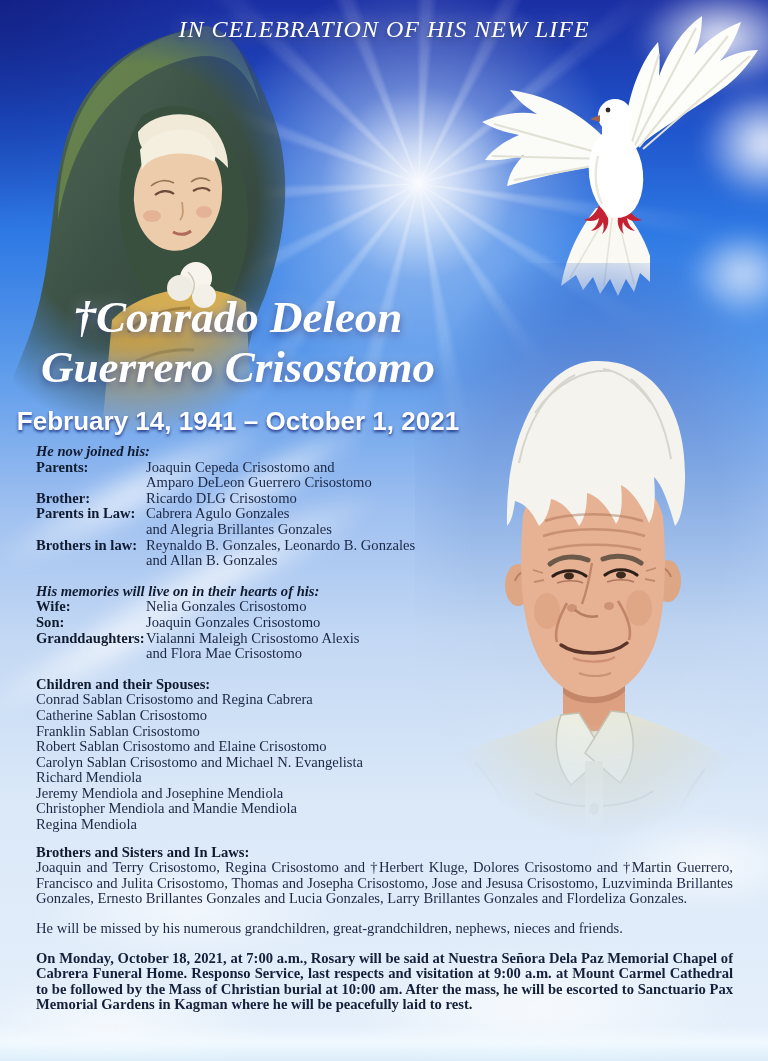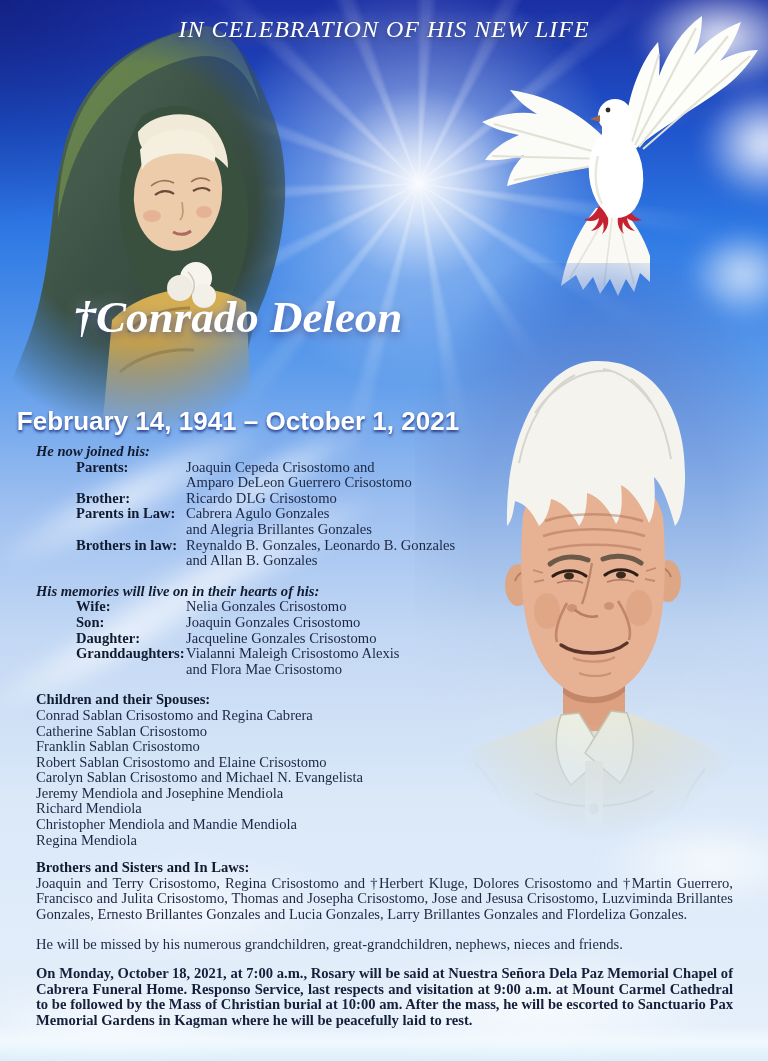--- a/index.html
+++ b/index.html
@@ -41,21 +41,21 @@
   .dates{position:absolute;top:406px;left:2px;width:472px;text-align:center;color:#fff;
     font-family:"Liberation Sans",sans-serif;font-weight:bold;font-size:26px;
     text-shadow:0 2px 3px rgba(25,45,130,.9);}
 
   .content{position:absolute;left:36px;top:444px;width:697px;
     font-size:14.6px;line-height:15.6px;color:#1c2744;}
   .h-it{font-weight:bold;font-style:italic;color:#101b30;}
   .h-b{font-weight:bold;color:#101b30;}
   .kv{width:430px;margin-bottom:15px;}
   .kv-row{display:flex;}
-  .kv-label{width:110px;flex:0 0 110px;font-weight:bold;color:#101b30;margin-left:40px;}
+  .kv-label{width:110px;flex:0 0 110px;font-weight:bold;color:#101b30;}
   .kv-value{white-space:pre-line;}
   .children{margin-bottom:12px;}
   .just{text-align:justify;}
   .para{margin-bottom:14px;}
   .bold-para{font-weight:bold;color:#14203a;}
 </style>
 </head>
 <body>
 
 <div class="poster">
@@ -213,20 +213,21 @@
       <path d="M164,410 C172,414 188,414 196,410" stroke="rgba(160,100,70,.4)" stroke-width="2" fill="none"></path>
       <ellipse cx="132" cy="348" rx="13" ry="18" fill="rgba(200,130,95,.22)"></ellipse>
       <ellipse cx="224" cy="345" rx="13" ry="18" fill="rgba(200,130,95,.22)"></ellipse>
     </svg>
   </div>
 
   <div class="banner">IN CELEBRATION OF HIS NEW LIFE</div>
 
   <div class="name">
     <div>†Conrado Deleon</div>
+    <div>Guerrero Crisostomo</div>
   </div>
   <div class="dates">February 14, 1941 – October 1, 2021</div>
 
   <div class="content">
 
     <div class="kv">
       <div class="h-it">He now joined his:</div>
       <div class="kv-row">
         <div class="kv-label">Parents:</div>
         <div class="kv-value">Joaquin Cepeda Crisostomo and
@@ -250,41 +251,37 @@
 
     <div class="kv">
       <div class="h-it">His memories will live on in their hearts of his:</div>
       <div class="kv-row">
         <div class="kv-label">Wife:</div>
         <div class="kv-value">Nelia Gonzales Crisostomo</div>
       </div>
       <div class="kv-row">
         <div class="kv-label">Son:</div>
         <div class="kv-value">Joaquin Gonzales Crisostomo</div>
-      </div>
-      <div class="kv-row">
-        <div class="kv-label">Daughter:</div>
-        <div class="kv-value">Jacqueline Gonzales Crisostomo</div>
       </div>
       <div class="kv-row">
         <div class="kv-label">Granddaughters:</div>
         <div class="kv-value">Vialanni Maleigh Crisostomo Alexis
 and Flora Mae Crisostomo</div>
       </div>
     </div>
 
     <div class="children">
       <div class="h-b">Children and their Spouses:</div>
       <div>Conrad Sablan Crisostomo and Regina Cabrera</div>
       <div>Catherine Sablan Crisostomo</div>
       <div>Franklin Sablan Crisostomo</div>
       <div>Robert Sablan Crisostomo and Elaine Crisostomo</div>
       <div>Carolyn Sablan Crisostomo and Michael N. Evangelista</div>
+      <div>Richard Mendiola</div>
       <div>Jeremy Mendiola and Josephine Mendiola</div>
-      <div>Richard Mendiola</div>
       <div>Christopher Mendiola and Mandie Mendiola</div>
       <div>Regina Mendiola</div>
     </div>
 
     <div class="para">
       <div class="h-b">Brothers and Sisters and In Laws:</div>
       <div class="just">Joaquin and Terry Crisostomo, Regina Crisostomo and †Herbert Kluge, Dolores Crisostomo and †Martin Guerrero, Francisco and Julita Crisostomo, Thomas and Josepha Crisostomo, Jose and Jesusa Crisostomo, Luzviminda Brillantes Gonzales, Ernesto Brillantes Gonzales and Lucia Gonzales, Larry Brillantes Gonzales and Flordeliza Gonzales.</div>
     </div>
 
     <div class="para">He will be missed by his numerous grandchildren, great-grandchildren, nephews, nieces and friends.</div>

